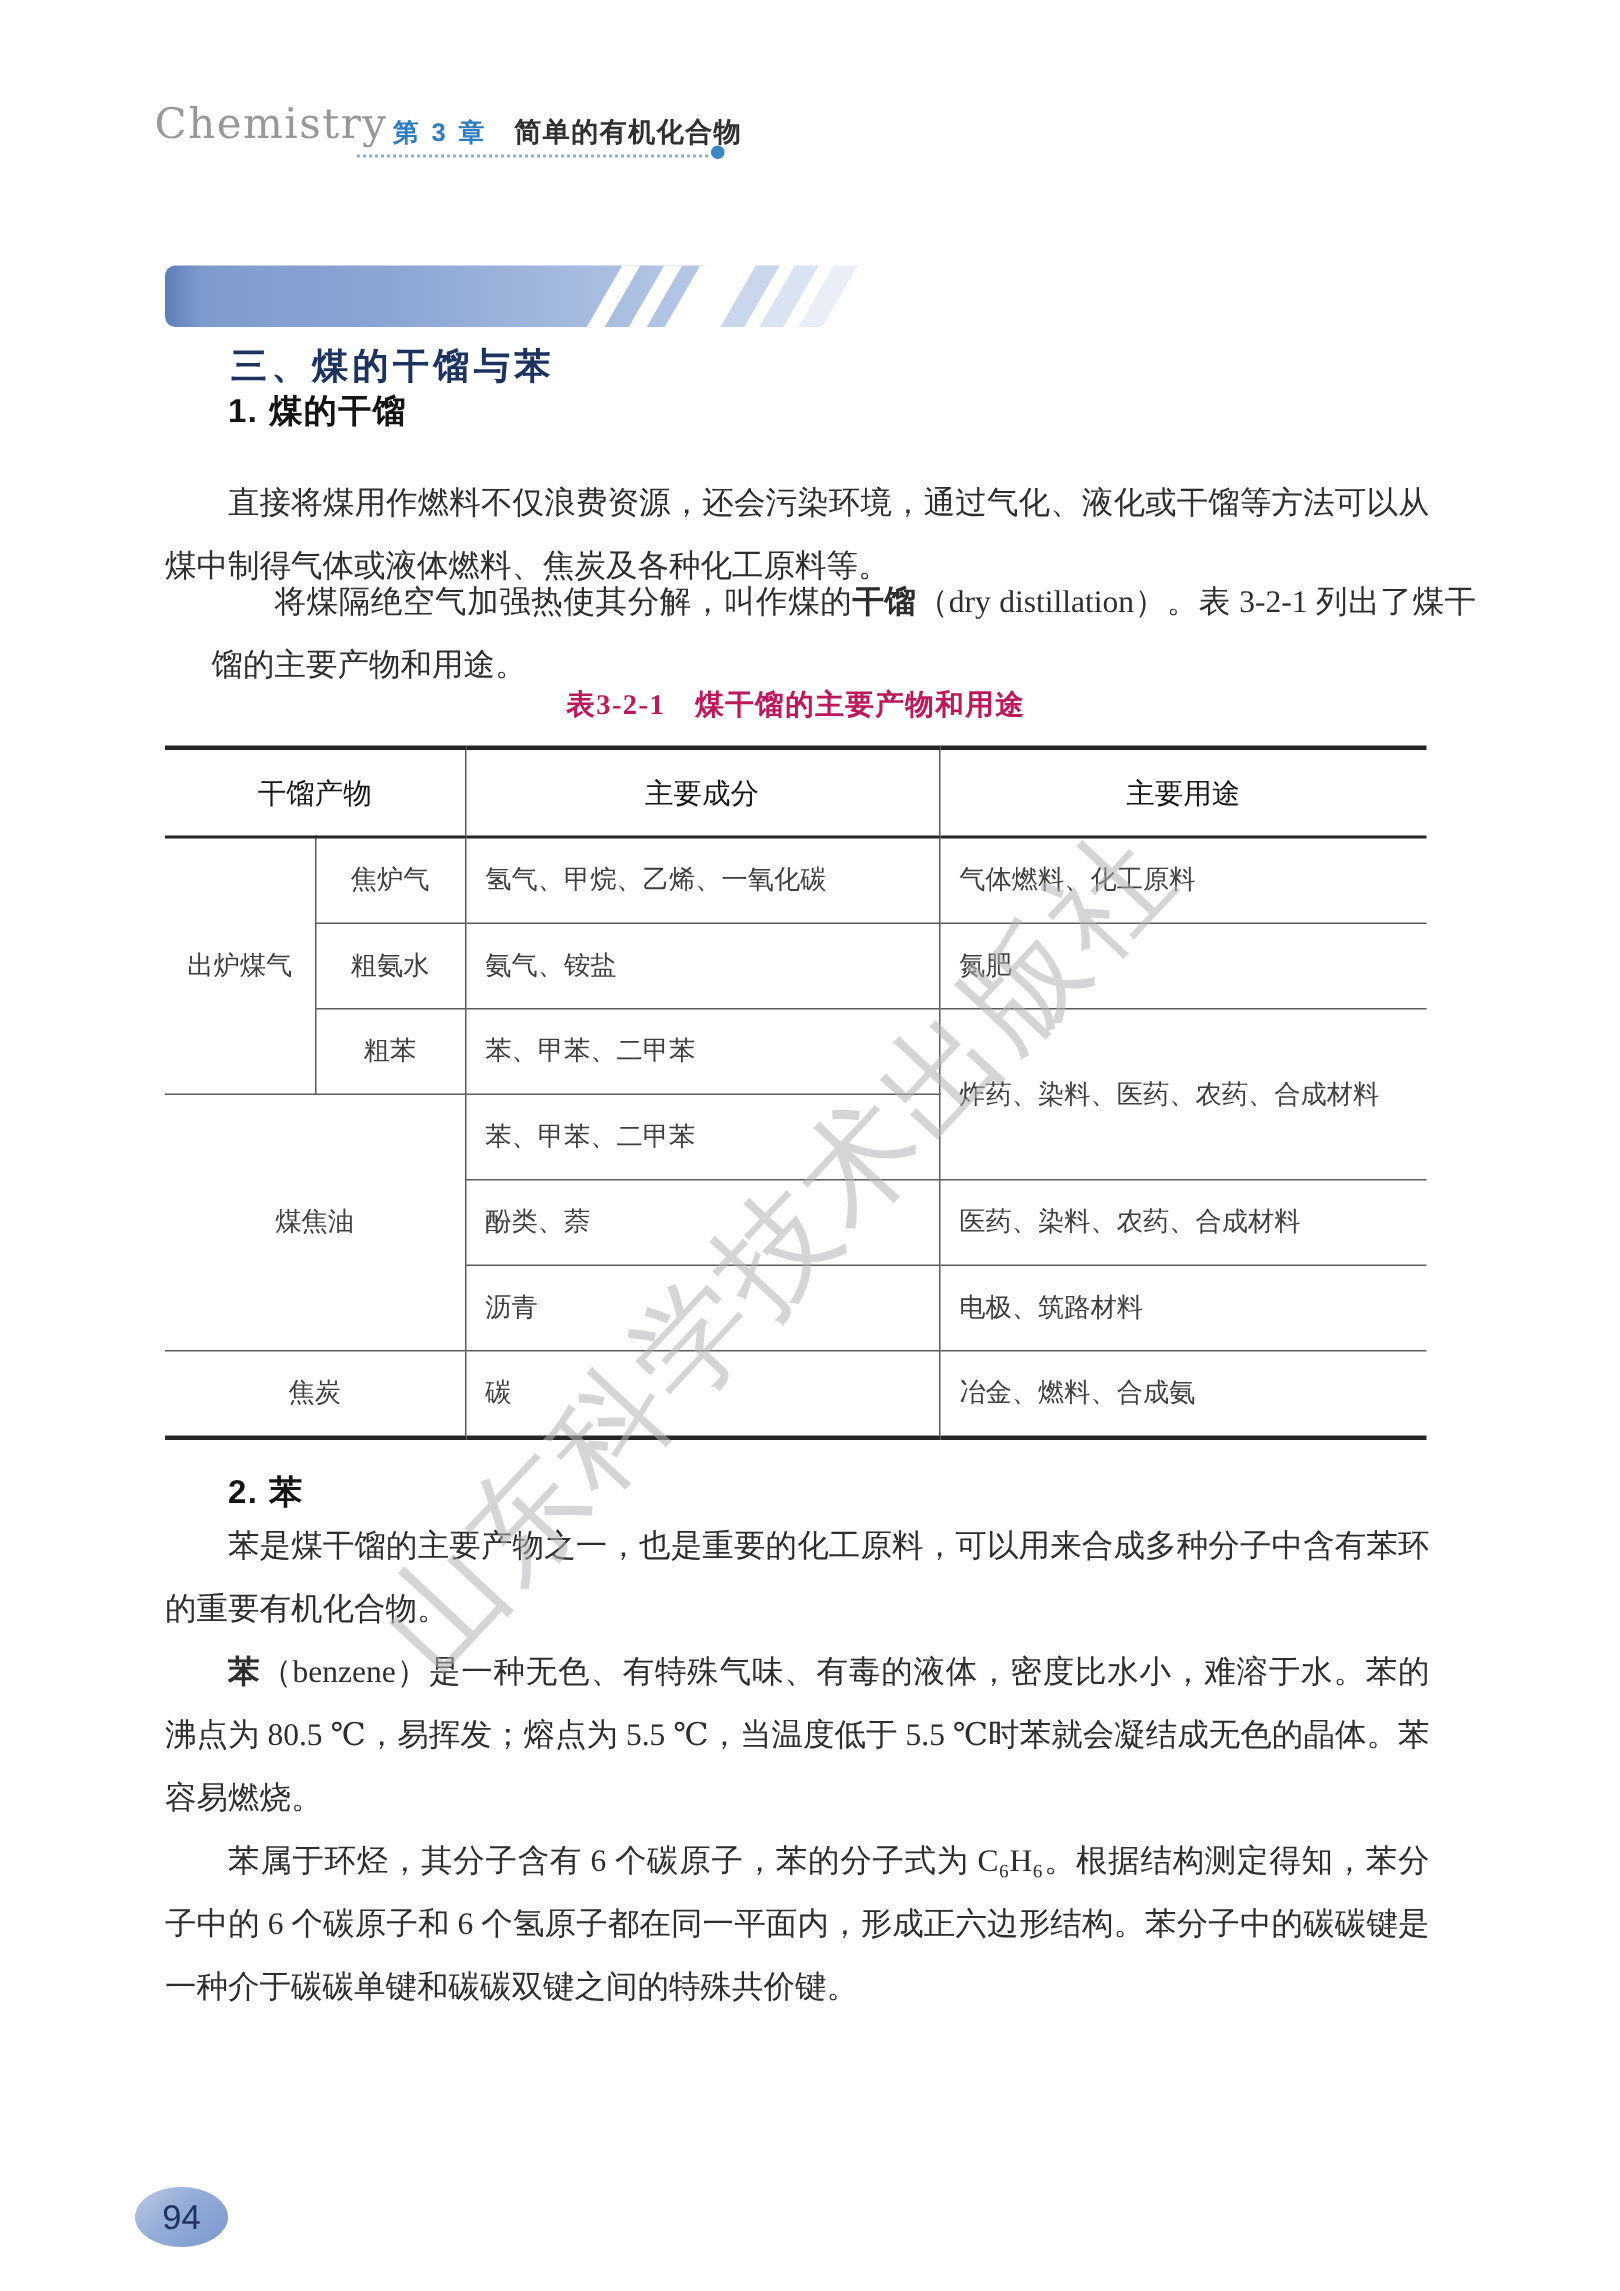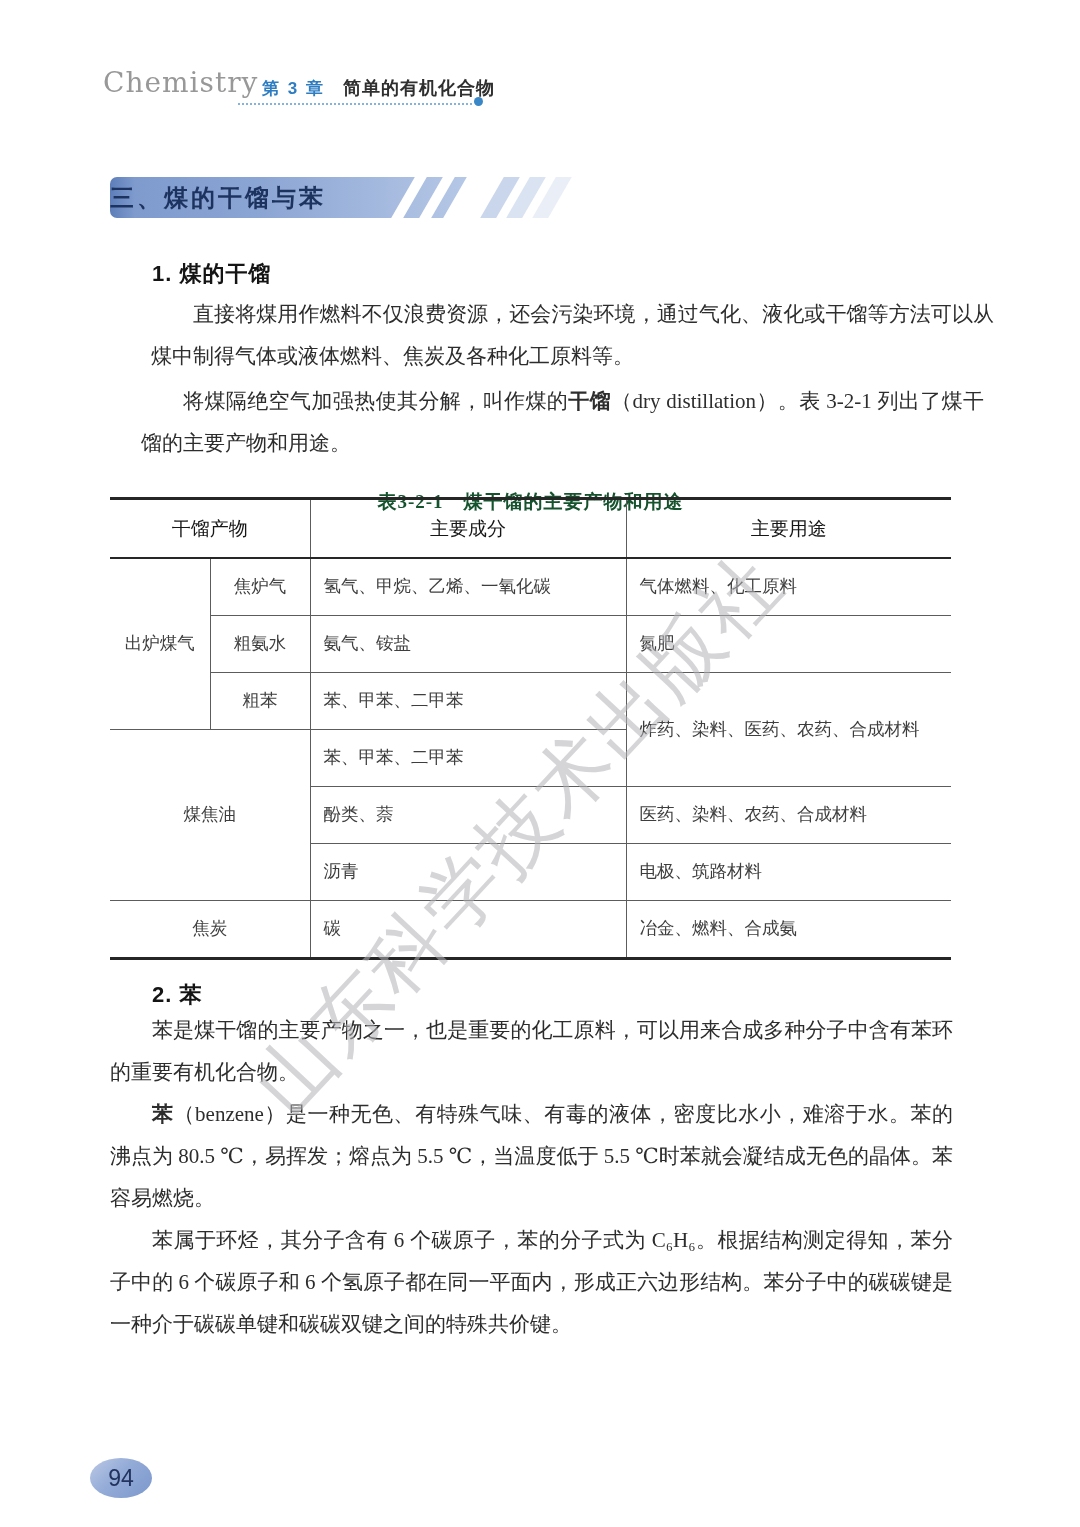--- a/index.html
+++ b/index.html
@@ -26,47 +26,47 @@
     position:absolute;left:474px;top:97px;width:9px;height:9px;border-radius:50%;
     background:#3a87c8;
   }
   
   .banner-core{
     position:absolute;left:110px;top:177px;width:360px;height:41px;
     border-radius:7px 0 0 7px;
     background:linear-gradient(90deg,#5d7eb9 0%,#7f9bce 7%,#8aa4d3 40%,#b6c8e6 100%);
   }
   .banner-text{
-    line-height:41px;font-size:24px;font-weight:bold;letter-spacing:3px;
-    color:#1d335f;font-family:"Liberation Sans","DejaVu Sans",sans-serif;
+    padding-left:44px;line-height:41px;font-size:24px;font-weight:bold;letter-spacing:3px;
+    color:#1d335f;font-family:"Liberation Sans","DejaVu Sans",sans-serif;margin-top:47px;
   }
   .slash{position:absolute;top:177px;height:41px;transform:skewX(-30deg);}
   .s1{left:403px;width:12px;background:#ffffff;}
   .s2{left:431px;width:12px;background:#ffffff;}
   .s3{left:455px;width:30px;background:#ffffff;}
   .t1{left:492px;width:16px;background:rgba(158,181,218,.55);}
   .t2{left:518px;width:16px;background:rgba(158,181,218,.38);}
   .t3{left:544px;width:16px;background:rgba(158,181,218,.22);}
   
   .subhead{
     position:absolute;left:152px;font-family:"Liberation Sans","DejaVu Sans",sans-serif;
     font-weight:bold;font-size:22px;color:#141414;letter-spacing:1px;
   }
   #head1{top:259px;} #head2{top:980px;}
   .para{
     position:absolute;left:110px;width:843px;font-size:21px;line-height:42px;
     text-align:justify;text-indent:42px;color:#2d2d2d;
   }
-  #para1{top:293px;margin-left:41px;} #para2{top:380px;margin-left:31px;}
+  #para1{top:314px;} #para2{top:380px;margin-left:31px;}
   #para3{top:1009px;} #para4{top:1093px;} #para5{top:1219px;}
   .para span.b{font-weight:bold;}
   
   .tbl-caption{
     position:absolute;left:110px;top:457px;width:841px;text-align:center;
-    font-size:19px;font-weight:bold;color:#14532d;letter-spacing:1px;margin-top:32px;
+    font-size:19px;font-weight:bold;color:#be185d;letter-spacing:1px;
   }
   .tbl-wrap{position:absolute;left:110px;top:497px;}
   table.dist{border-collapse:collapse;table-layout:fixed;width:841px;}
   .dist th,.dist td{border:1px solid #5c5c5c;vertical-align:middle;}
   .dist th{
     height:55px;font-size:19px;font-weight:normal;color:#161616;text-align:center;
     border-top:3px solid #262626;border-bottom:2px solid #262626;
   }
   .dist td{height:52px;font-size:17.5px;color:#3e3e3e;text-align:center;line-height:1.45;}
   .dist td.lft{text-align:left;padding:2px 10px 2px 13px;}

